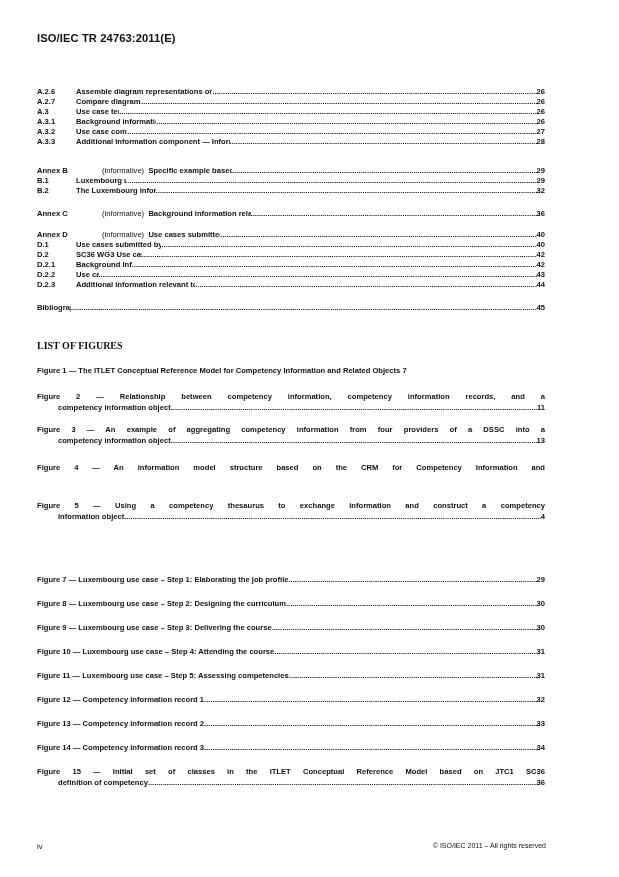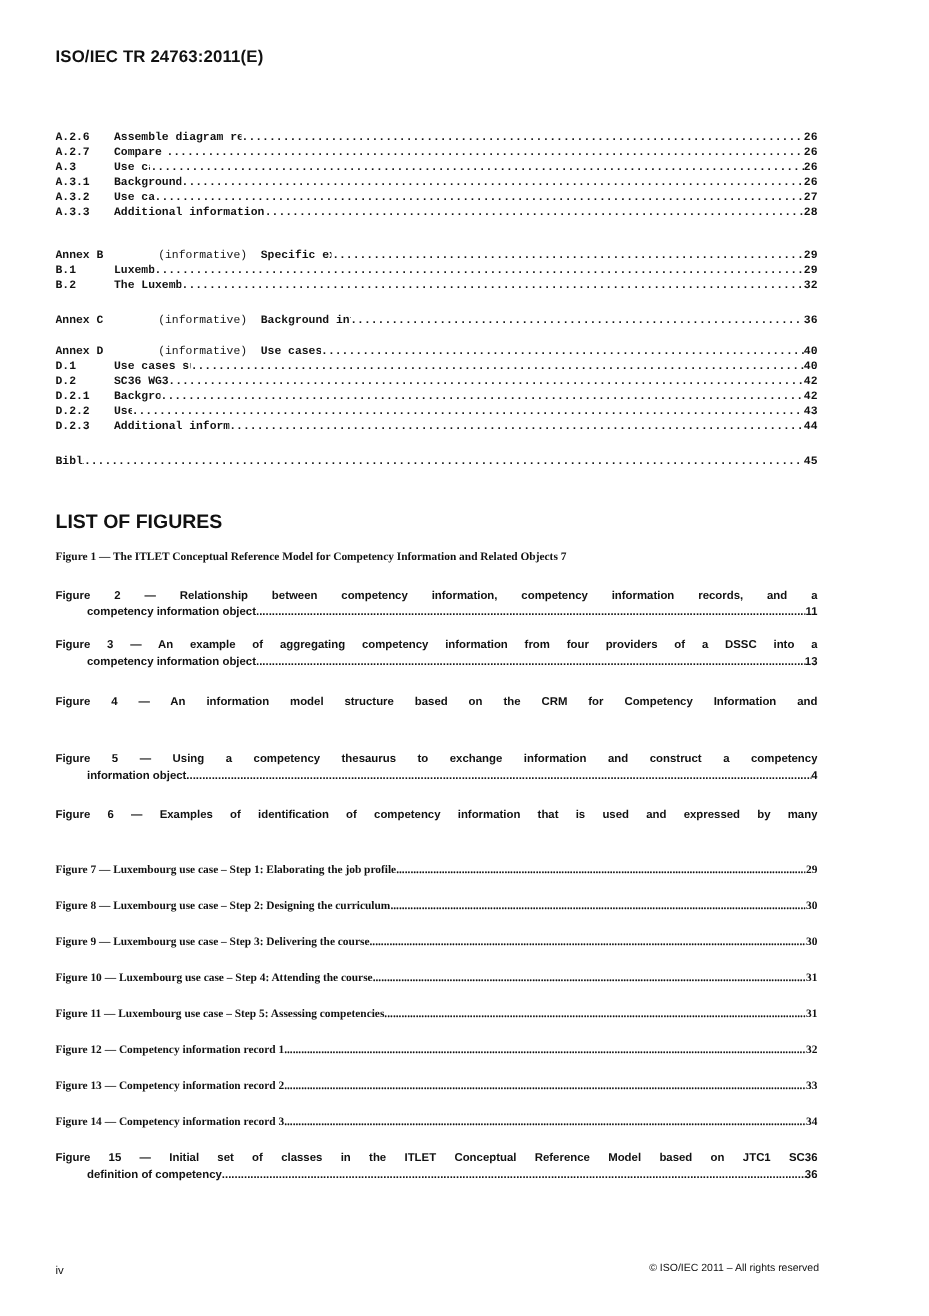--- a/index.html
+++ b/index.html
@@ -1,31 +1,31 @@
 <!DOCTYPE html>
 <html><head>
 <meta charset="utf-8">
 <style>
   html, body { margin: 0; padding: 0; background: #ffffff; }
   body { width: 619px; height: 877px; position: relative; overflow: hidden;
          font-family: "Liberation Sans", sans-serif; color: #111; }
   .header { position: absolute; left: 37px; top: 32px; font-size: 11.2px; font-weight: bold; letter-spacing: 0.1px; }
   .toc { position: absolute; left: 37px; width: 508px; font-size: 7.6px; font-weight: bold; }
-  .row { position: absolute; left: 0; width: 508px; height: 10px; line-height: 10px; display: flex; white-space: nowrap; overflow: hidden; font-family: Liberation Mono, monospace; }
+  .row { position: absolute; left: 0; width: 508px; height: 10px; line-height: 10px; display: flex; white-space: nowrap; overflow: hidden; }
   .num { width: 39px; flex: 0 0 39px; }
   .title { flex: 0 1 auto; overflow: hidden; }
   .lead { flex: 1 1 auto; overflow: hidden; }
   .lead::after { content: "................................................................................................................................................................................................................................................................................................................"; }
   .pg { flex: 0 0 auto; }
   .inf { font-weight: normal; padding-left: 32px; }
-  .lof-head { position: absolute; left: 37px; top: 340px; font-size: 13px; font-weight: bold; }
+  .lof-head { position: absolute; left: 37px; top: 340px; font-size: 10px; font-weight: bold; font-family: Liberation Serif, serif; }
   .fig { position: absolute; left: 37px; width: 508px; font-size: 7.6px; font-weight: bold; line-height: 11px; }
   .fig .l1 { text-align: justify; text-align-last: justify; white-space: nowrap; height: 11px; overflow: hidden; }
   .fig .l2 { display: flex; padding-left: 21px; white-space: nowrap; overflow: hidden; height: 11px; }
-  .fig .single { display: flex; white-space: nowrap; overflow: hidden; height: 11px; font-family: Liberation Serif, serif; }
+  .fig .single { display: flex; white-space: nowrap; overflow: hidden; height: 11px; }
   .footer-left { position: absolute; left: 37px; top: 842px; font-size: 7.6px; }
   .footer-right { position: absolute; right: 73px; top: 842px; font-size: 7px; }
 </style>
 </head>
 <body>
 
 <div class="header">ISO/IEC TR 24763:2011(E)</div>
 
 <div class="toc" style="top:87px;">
   <div class="row" style="top:0px">
@@ -151,21 +151,20 @@
 <div class="fig" style="top:500px">
   <div class="l1">Figure 5 — Using a competency thesaurus to exchange information and construct a competency</div>
   <div class="l2">
       <span>information object </span>
       <span class="lead"></span>
       <span class="pg">4</span>
     </div>
 </div>
 
 <div class="fig" style="top:537px">
-  <div class="l1">Figure 6 — Examples of identification of competency information that is used and expressed by many</div>
 </div>
 
 <div class="fig" style="top:574px">
   <div class="single">
       <span>Figure 7 — Luxembourg use case – Step 1:  Elaborating the job profile </span>
       <span class="lead"></span>
       <span class="pg">29</span>
     </div>
 </div>
 <div class="fig" style="top:598px">

